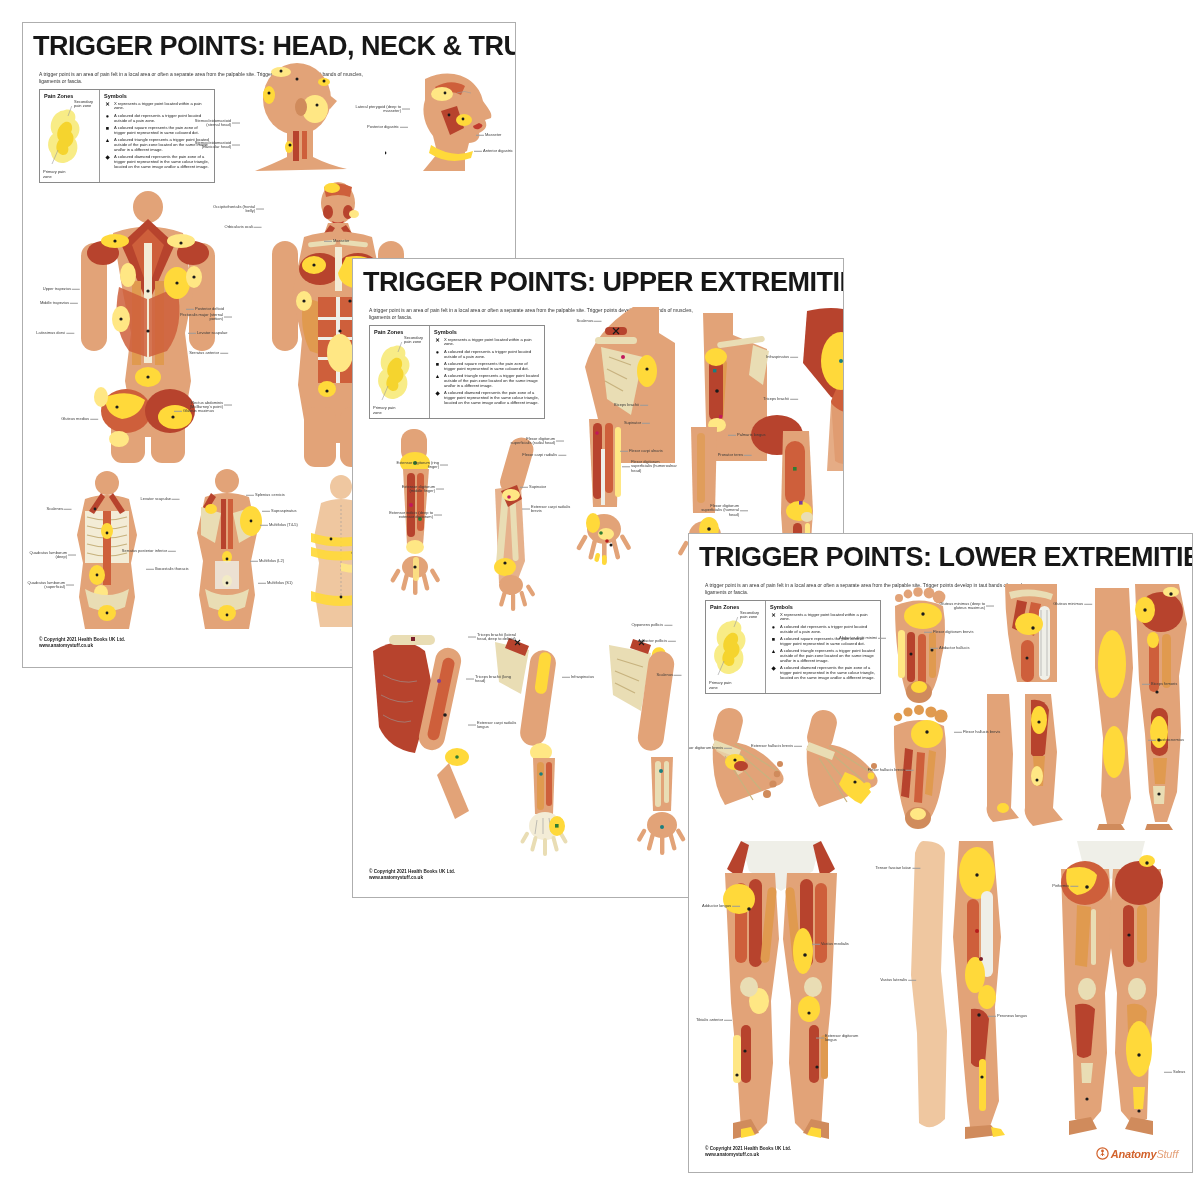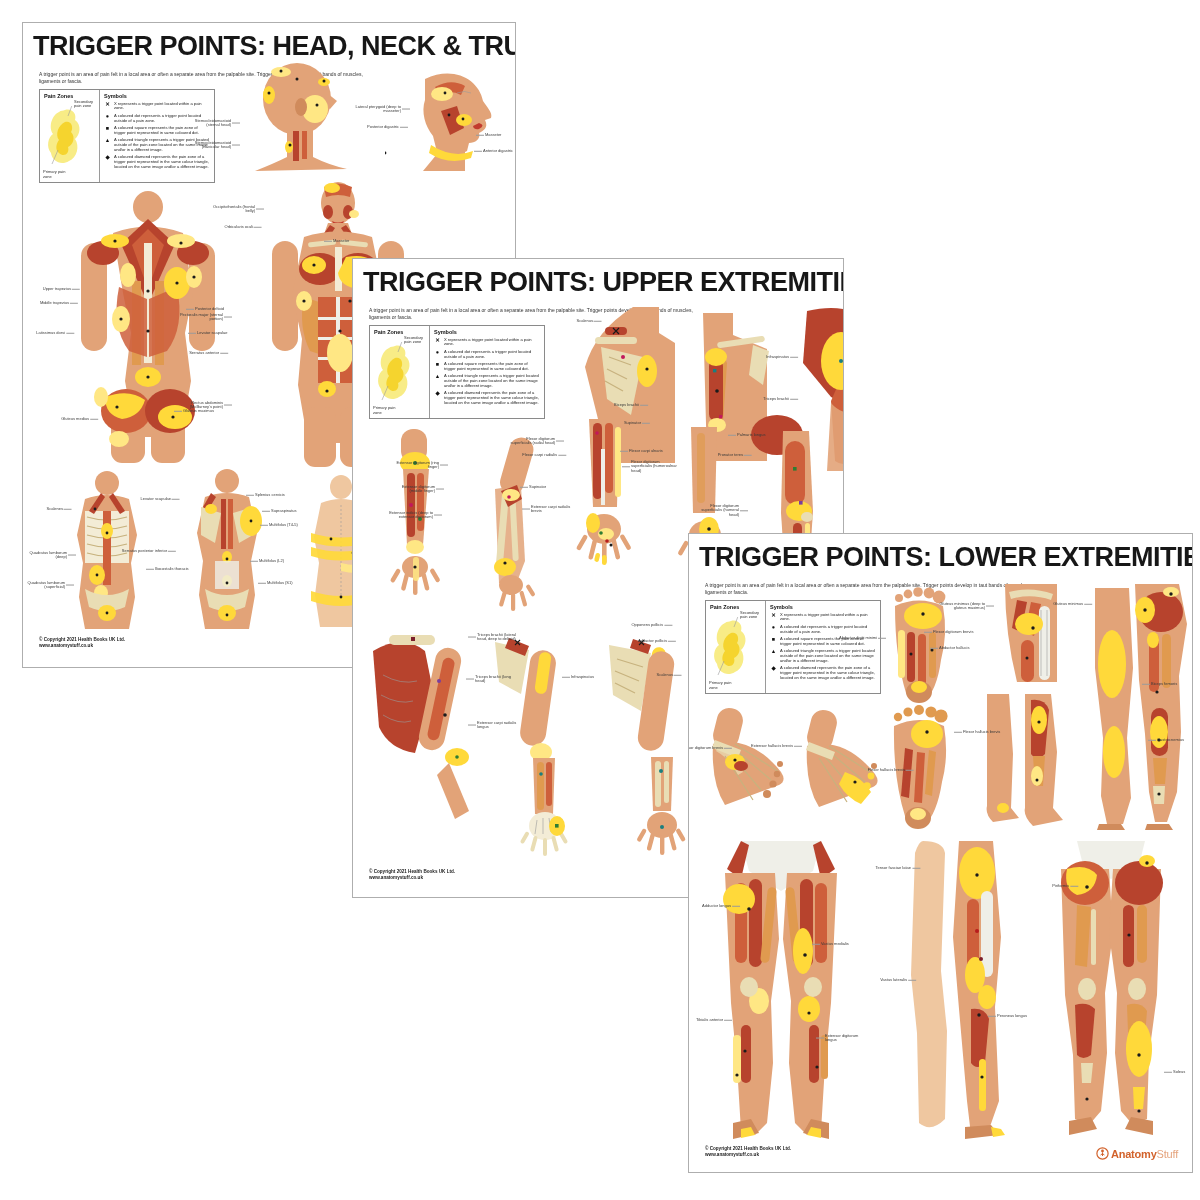--- a/index.html
+++ b/index.html
@@ -22,21 +22,21 @@
   .sym-ic{width:7px;flex:0 0 auto;font-size:5.5px;line-height:1;color:#111;text-align:center;font-weight:700;}
   .sym-tx{font-size:4.1px;line-height:1.18;color:#222;}
   .copyright{position:absolute;left:16px;font-size:4.6px;font-weight:700;color:#222;line-height:1.35;}
   .fig{position:absolute;}
   .labels-layer{position:absolute;inset:0;pointer-events:none;}
   .m-lbl{position:absolute;display:flex;align-items:center;transform:translate(0,-50%);}
   .m-lbl.lbl-l{transform:translate(-100%,-50%);flex-direction:row-reverse;}
   .m-lbl.lbl-l .lt{text-align:right;}
   .lt{font-size:4px;color:#3a3a3a;line-height:1.12;max-width:46px;}
   .ll{width:8px;height:1px;background:#9a9a9a;flex:0 0 auto;margin:0 1px;}
-  .logo{position:absolute;right:14px;bottom:12px;display:flex;align-items:center;gap:2px;}
+  .logo{position:absolute;right:14px;bottom:12px;display:flex;align-items:center;gap:2px;font-style:italic;}
   .logo-txt{font-size:11px;font-weight:700;color:#d2622b;letter-spacing:-0.2px;}
   .logo-txt .lt2{font-weight:400;color:#e5a37c;}
   
   .sk{fill:#E2A378}.sk2{fill:#D08B5C}.sk3{fill:#EFC7A0}
   .ms{fill:#B7432D}.m2{fill:#CE5F3B}.or{fill:#E09A4F}
   .bn{fill:#E9DDB4}.b2{fill:#F3ECD6}.wh{fill:#EFEFE8}
   .yl{fill:#FFD93A}.y2{fill:#FFE784}.dt{fill:#1b1b1b}
   .ln{stroke:#C7B27E;stroke-width:1.2;fill:none}
   .lg{stroke:#9a9a9a;stroke-width:.6;fill:none}
 </style>

